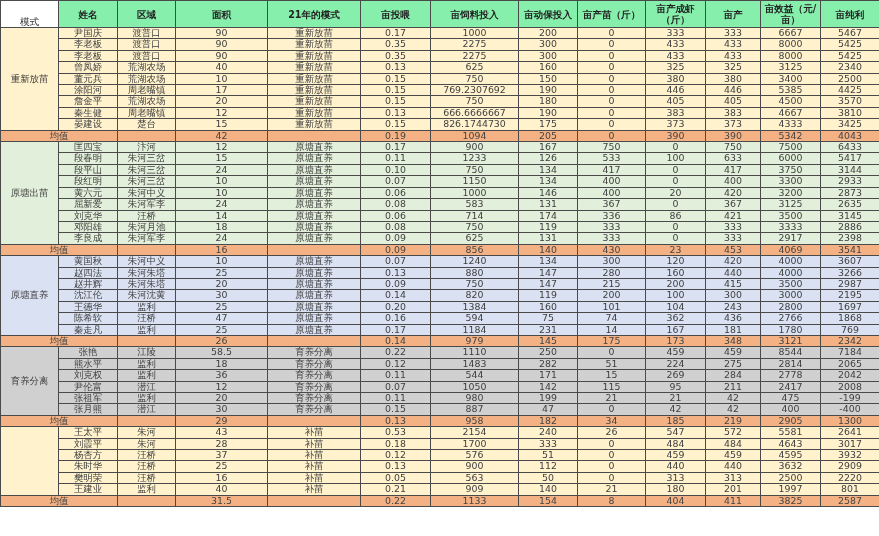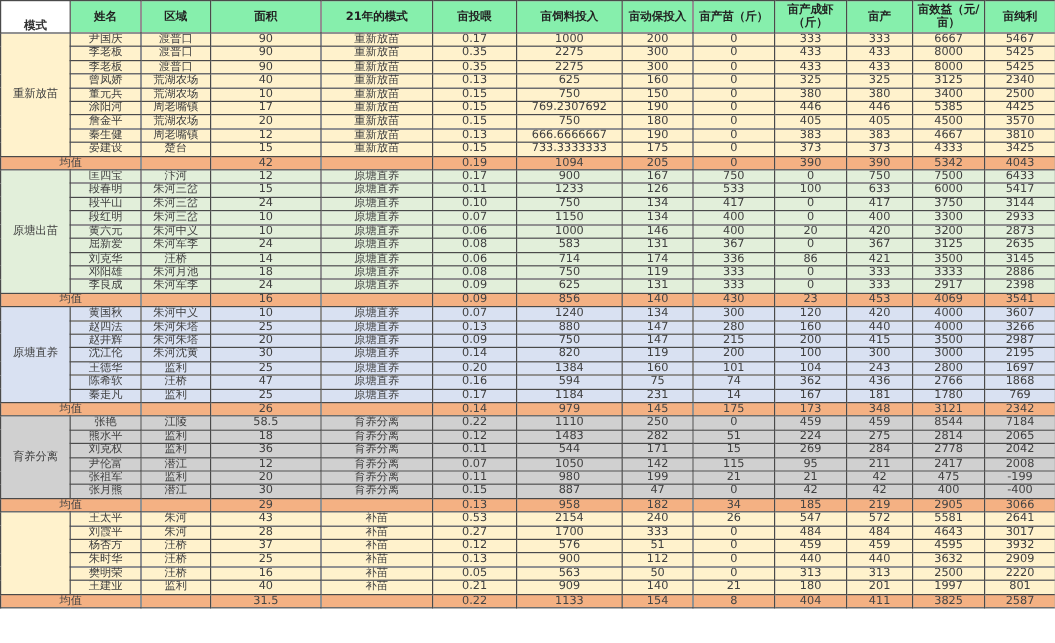--- a/index.html
+++ b/index.html
@@ -1,20 +1,20 @@
 <!DOCTYPE html>
 <html><head>
 <meta charset="utf-8">
 <style>
   html, body { margin:0; padding:0; background:#ffffff; }
   body { width:879px; height:536px; overflow:hidden; font-family:"DejaVu Sans", sans-serif; }
   table.sheet { border-collapse:collapse; table-layout:fixed; width:879px; font-size:9.4px; color:#404040; }
   table.sheet td, table.sheet th { border:1px solid #4a4a4a; padding:0; text-align:center; white-space:nowrap; overflow:hidden; height:10.4px; line-height:10.4px; font-weight:normal; }
   table.sheet th { background:#86efac; color:#222; font-size:9.6px; line-height:11px; height:26px; white-space:normal; font-weight:bold; }
-  table.sheet th.mode-h { background:#ffffff; vertical-align:bottom; font-weight:bold; color:#333; }
+  table.sheet th.mode-h { background:#ffffff; vertical-align:bottom; font-weight:normal; color:#333; }
   .g0 td { background:#fff2cc; }
   .g1 td { background:#e2efda; }
   .g2 td { background:#d9e1f2; }
   .g3 td { background:#d0d0d0; }
   .g4 td { background:#fff2cc; }
   tr.avg td { background:#f4b183; color:#444; }
   td.mode-cell { vertical-align:middle; }
   td.avg-label { text-align:center; }
 </style>
 </head>
@@ -166,21 +166,21 @@
         <td>383</td>
         <td>4667</td>
         <td>3810</td>
       </tr>
       <tr class="g0">
         <td>晏建设</td>
         <td>楚台</td>
         <td>15</td>
         <td>重新放苗</td>
         <td>0.15</td>
-        <td>733.3333333</td>
+        <td>826.1744730</td>
         <td>175</td>
         <td>0</td>
         <td>373</td>
         <td>373</td>
         <td>4333</td>
         <td>3425</td>
       </tr>
       <tr class="avg">
         <td colspan="2" class="avg-label">均值</td>
         <td></td>
@@ -539,21 +539,21 @@
         <td></td>
         <td>29</td>
         <td></td>
         <td>0.13</td>
         <td>958</td>
         <td>182</td>
         <td>34</td>
         <td>185</td>
         <td>219</td>
         <td>2905</td>
-        <td>3066</td>
+        <td>1300</td>
       </tr>
       <tr class="g4">
         <td rowspan="6" class="mode-cell"></td>
         <td>王太平</td>
         <td>朱河</td>
         <td>43</td>
         <td>补苗</td>
         <td>0.53</td>
         <td>2154</td>
         <td>240</td>
@@ -561,21 +561,21 @@
         <td>547</td>
         <td>572</td>
         <td>5581</td>
         <td>2641</td>
       </tr>
       <tr class="g4">
         <td>刘霞平</td>
         <td>朱河</td>
         <td>28</td>
         <td>补苗</td>
-        <td>0.27</td>
+        <td>0.18</td>
         <td>1700</td>
         <td>333</td>
         <td>0</td>
         <td>484</td>
         <td>484</td>
         <td>4643</td>
         <td>3017</td>
       </tr>
       <tr class="g4">
         <td>杨杏方</td>

